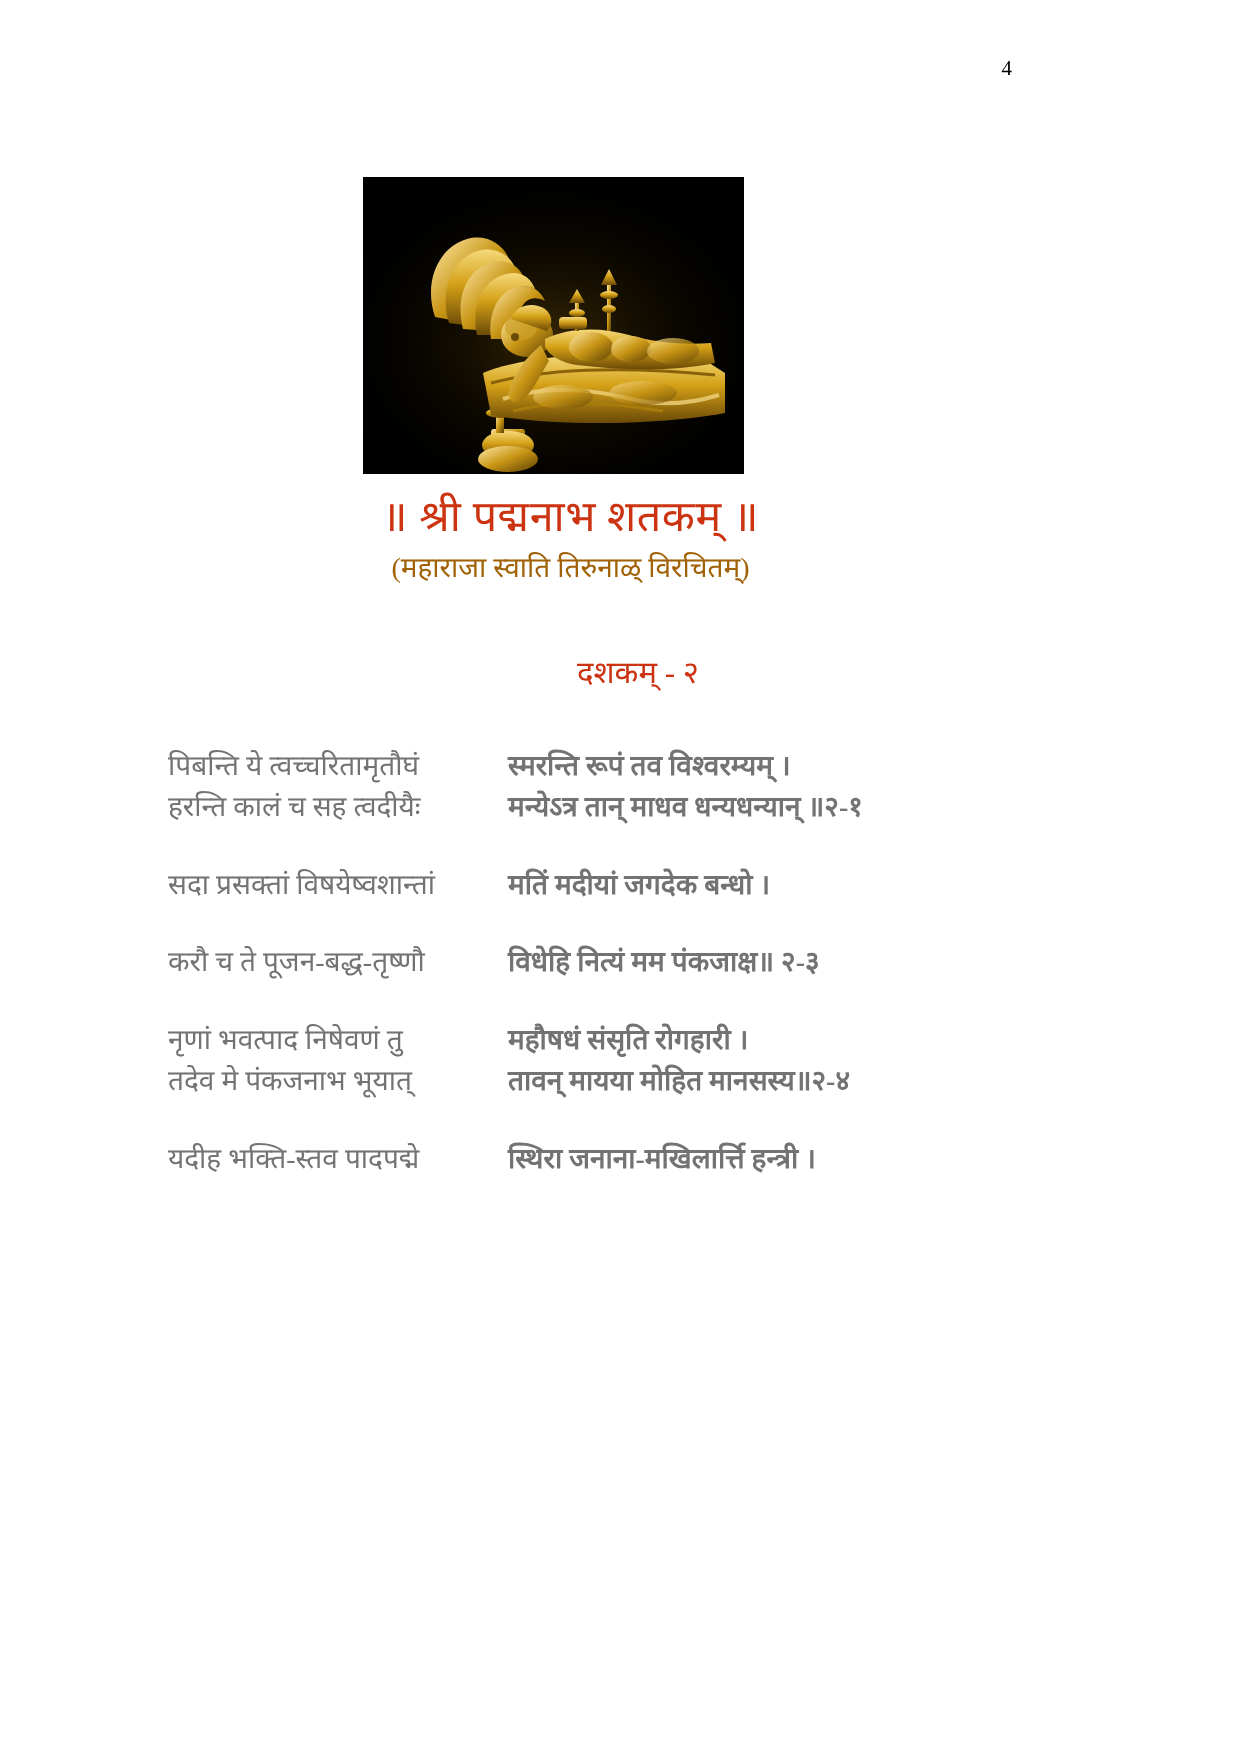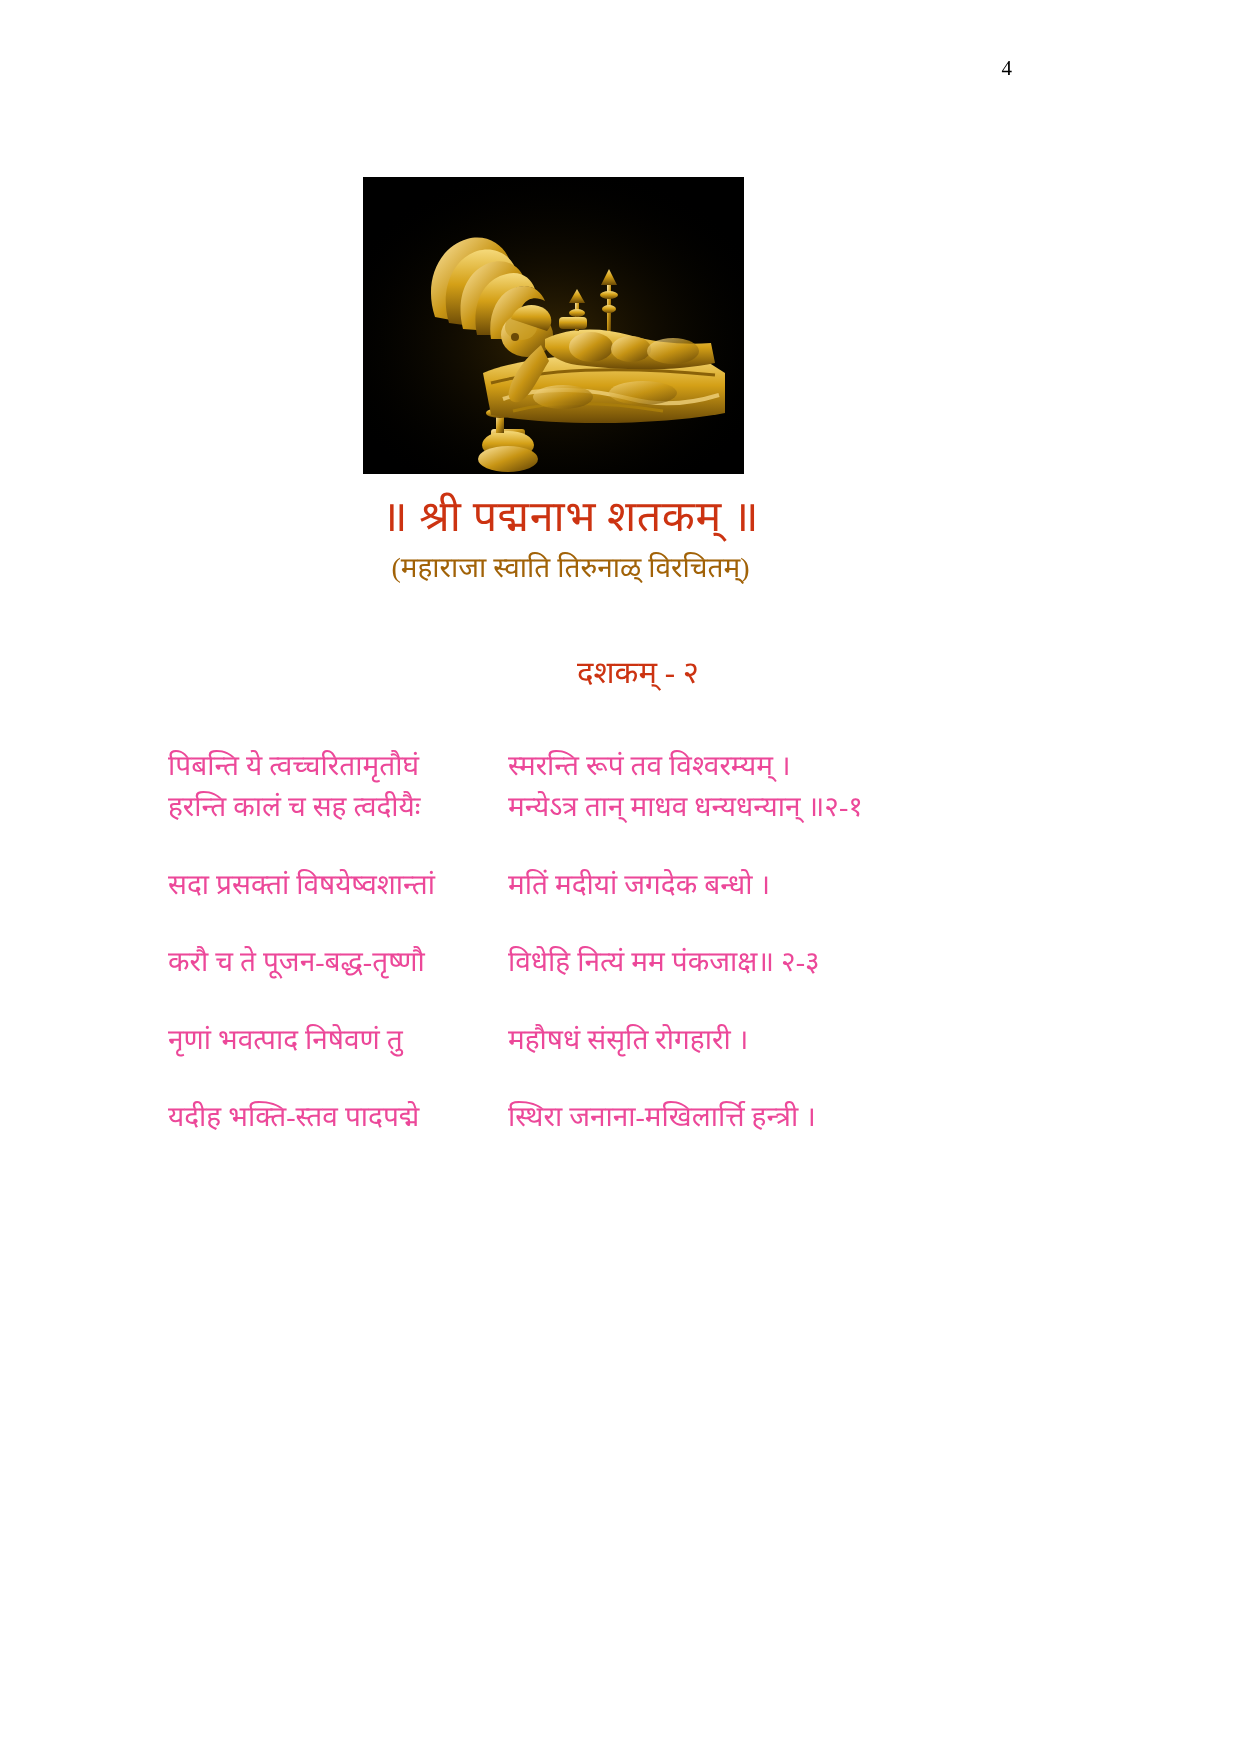--- a/index.html
+++ b/index.html
@@ -101,32 +101,33 @@
     width: 900px;
   }
   .verse {
     margin-bottom: 36px;
   }
   .verse:last-child { margin-bottom: 0; }
 
   .verse-line {
     display: flex;
     align-items: baseline;
-    color: #ec4899;
+    color: #737373;
     font-size: 28px;
     line-height: 1.48;
     font-family: "Liberation Serif", "DejaVu Serif", serif;
     white-space: nowrap;
   }
   .hemistich-a {
     flex: 0 0 340px;
     width: 340px;
   }
   .hemistich-b {
     flex: 0 0 auto;
+    font-weight: bold;
   }
 </style>
 </head>
 <body>
 
 <div class="page">
 
   <div class="page-number">4</div>
 
   <div class="deity-figure">
@@ -244,20 +245,24 @@
         <span class="hemistich-a">करौ च ते पूजन-बद्ध-तृष्णौ</span>
         <span class="hemistich-b">विधेहि नित्यं मम पंकजाक्ष॥  २-३</span>
       </div>
     </div>
 
     <div class="verse">
       <div class="verse-line">
         <span class="hemistich-a">नृणां भवत्पाद निषेवणं तु</span>
         <span class="hemistich-b">महौषधं संसृति रोगहारी ।</span>
       </div>
+      <div class="verse-line">
+        <span class="hemistich-a">तदेव मे पंकजनाभ भूयात्</span>
+        <span class="hemistich-b">तावन् मायया मोहित मानसस्य॥२-४</span>
+      </div>
     </div>
 
     <div class="verse">
       <div class="verse-line">
         <span class="hemistich-a">यदीह भक्ति-स्तव पादपद्मे</span>
         <span class="hemistich-b">स्थिरा जनाना-मखिलार्त्ति हन्त्री ।</span>
       </div>
     </div>
 
   </div>

